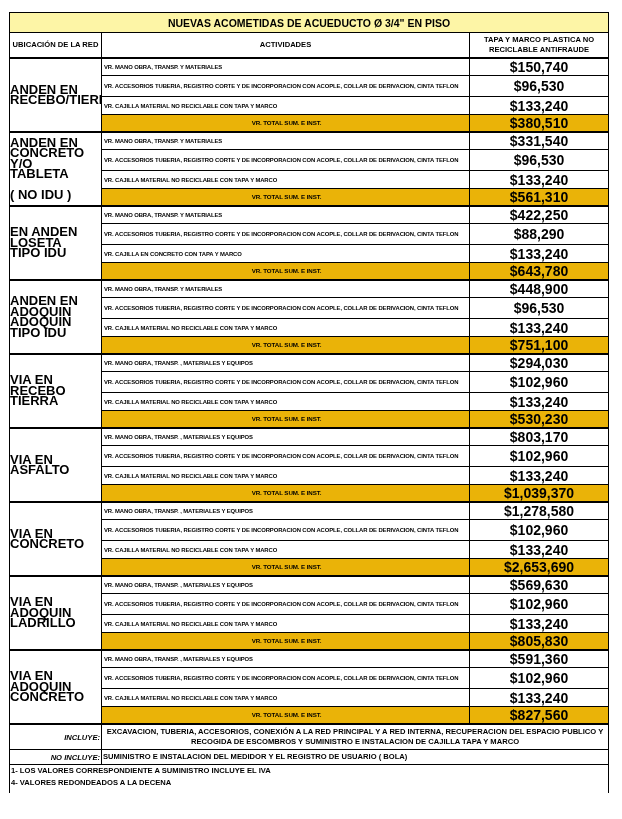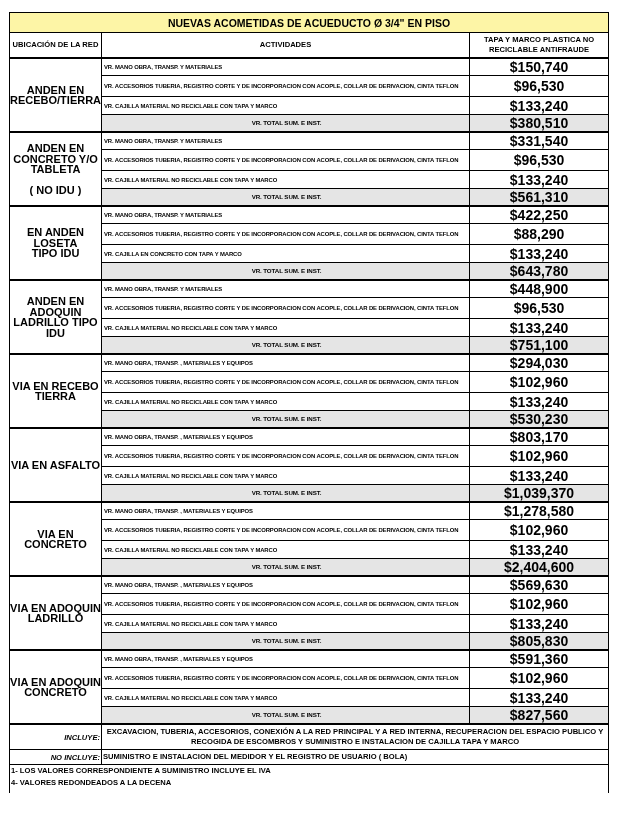--- a/index.html
+++ b/index.html
@@ -5,28 +5,28 @@
   html, body { margin: 0; padding: 0; background: #ffffff; }
   body { width: 622px; height: 819px; position: relative; overflow: hidden;
          font-family: "Liberation Sans", sans-serif; color: #000; }
   #sheet { position: absolute; left: 9px; top: 12px; width: 599px; }
   table { border-collapse: collapse; width: 599px; table-layout: fixed; }
   td { border: 1px solid #000; padding: 0; font-weight: bold; overflow: hidden; }
   .title { background: #fdf5a6; text-align: center; font-size: 10.5px; height: 19px;
            border: 1.5px solid #000; }
   .hdr { text-align: center; font-size: 7.6px; height: 24px; line-height: 10px;
          border-bottom: 2px solid #000; }
-  .loc { text-align: center; font-size: 11px; line-height: 10.5px; vertical-align: middle;
+  .loc { text-align: left; font-size: 13px; line-height: 10.5px; vertical-align: middle;
          border-bottom: 2px solid #000; }
   .act { font-size: 5.9px; padding-left: 2px; line-height: 8px; letter-spacing: -0.1px; }
   .val { text-align: center; font-size: 14px; }
   .r1 td { height: 16px; }
   .r2 td { height: 20px; }
   .r3 td { height: 17px; }
-  .tot td.act, .tot td.val { background: #e5e5e5; height: 16px; text-align: center; }
+  .tot td.act, .tot td.val { background: #eab308; height: 16px; text-align: center; }
   .tot td { border-bottom: 2px solid #000; }
   .tot .act { text-align: center; font-size: 6.2px; }
   .foot-label { text-align: right; font-size: 7.6px; padding-right: 1px; font-style: italic; }
   .foot-text { font-size: 7.6px; text-align: center; line-height: 10px; }
   .foot-text.left { text-align: left; padding-left: 1px; }
   .inc td { height: 24px; }
   .noinc td { height: 14px; }
   .notes td { font-size: 7.6px; padding-left: 1px; line-height: 12px; height: 28px;
               vertical-align: top; border-bottom: none; }
   .note-line { display: block; }
@@ -111,21 +111,21 @@
           <td class="act">VR. CAJILLA EN CONCRETO CON TAPA Y MARCO</td>
           <td class="val">$133,240</td>
         </tr>
         <tr class="tot">
           <td class="act">VR. TOTAL SUM. E INST.</td>
           <td class="val">$643,780</td>
         </tr>
         <tr class="r1">
           <td class="loc" rowspan="4">
             <div>ANDEN EN ADOQUIN</div>
-            <div>LADRILLO TIPO IDU</div>
+            <div>ADOQUIN TIPO IDU</div>
           </td>
           <td class="act">VR. MANO OBRA, TRANSP. Y MATERIALES</td>
           <td class="val">$448,900</td>
         </tr>
         <tr class="r2">
           <td class="act">VR. ACCESORIOS TUBERIA, REGISTRO CORTE Y DE INCORPORACION CON ACOPLE, COLLAR DE DERIVACION, CINTA TEFLON</td>
           <td class="val">$96,530</td>
         </tr>
         <tr class="r3">
           <td class="act">VR. CAJILLA MATERIAL NO RECICLABLE CON TAPA Y MARCO</td>
@@ -184,21 +184,21 @@
         <tr class="r2">
           <td class="act">VR. ACCESORIOS TUBERIA, REGISTRO CORTE Y DE INCORPORACION CON ACOPLE, COLLAR DE DERIVACION, CINTA TEFLON</td>
           <td class="val">$102,960</td>
         </tr>
         <tr class="r3">
           <td class="act">VR. CAJILLA MATERIAL NO RECICLABLE CON TAPA Y MARCO</td>
           <td class="val">$133,240</td>
         </tr>
         <tr class="tot">
           <td class="act">VR. TOTAL SUM. E INST.</td>
-          <td class="val">$2,404,600</td>
+          <td class="val">$2,653,690</td>
         </tr>
         <tr class="r1">
           <td class="loc" rowspan="4">
             <div>VIA EN ADOQUIN</div>
             <div>LADRILLO</div>
           </td>
           <td class="act">VR. MANO OBRA, TRANSP. , MATERIALES Y EQUIPOS</td>
           <td class="val">$569,630</td>
         </tr>
         <tr class="r2">

